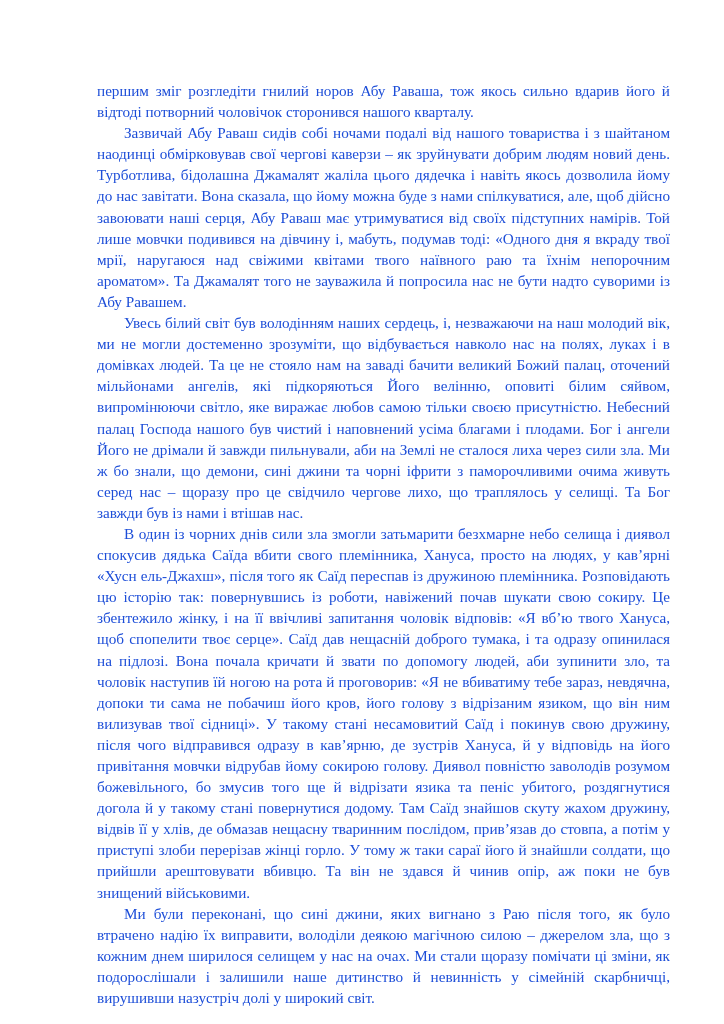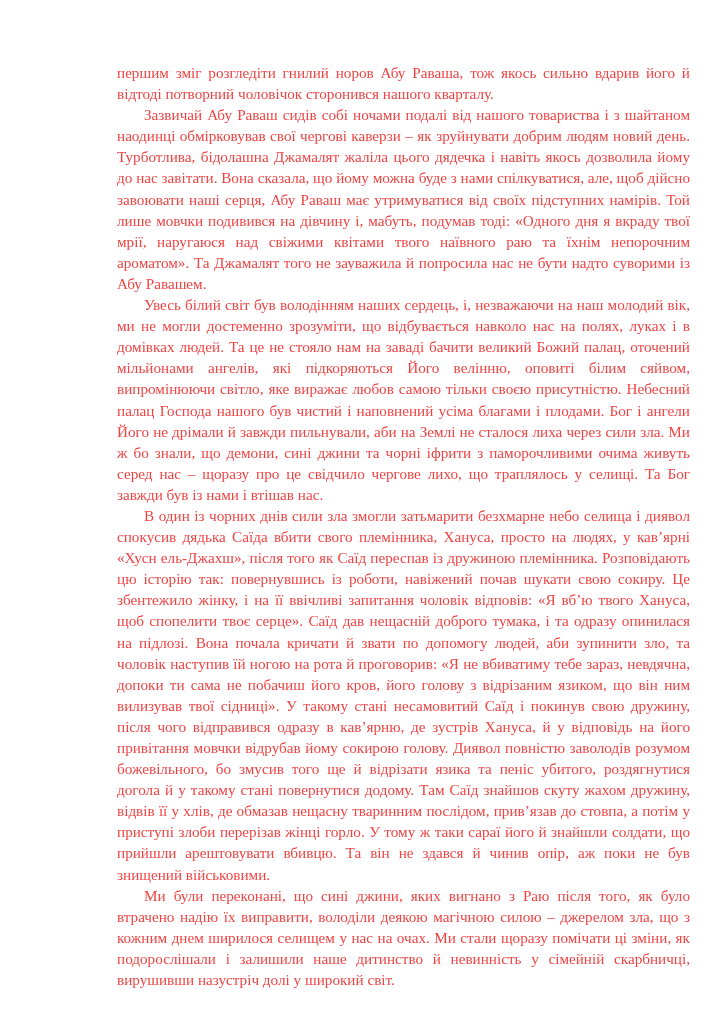--- a/index.html
+++ b/index.html
@@ -14,28 +14,27 @@
     overflow: hidden;
   }
   .page {
     position: absolute;
     inset: 0;
     background: #ffffff;
   }
   .page-text {
     position: absolute;
     left: 97px;
-    top: 62px;
+    top: 80px;
     width: 573px;
     font-family: "Liberation Serif", "DejaVu Serif", serif;
     font-size: 15.2px;
     line-height: 21.1px;
-    color: #ef4444;
+    color: #1d4ed8;
     text-align: justify;
-    margin-left: 20px;
   }
   .page-text p {
     margin: 0;
     padding: 0;
     text-indent: 27px;
   }
   .page-text p.no-indent {
     text-indent: 0;
   }
 </style>

